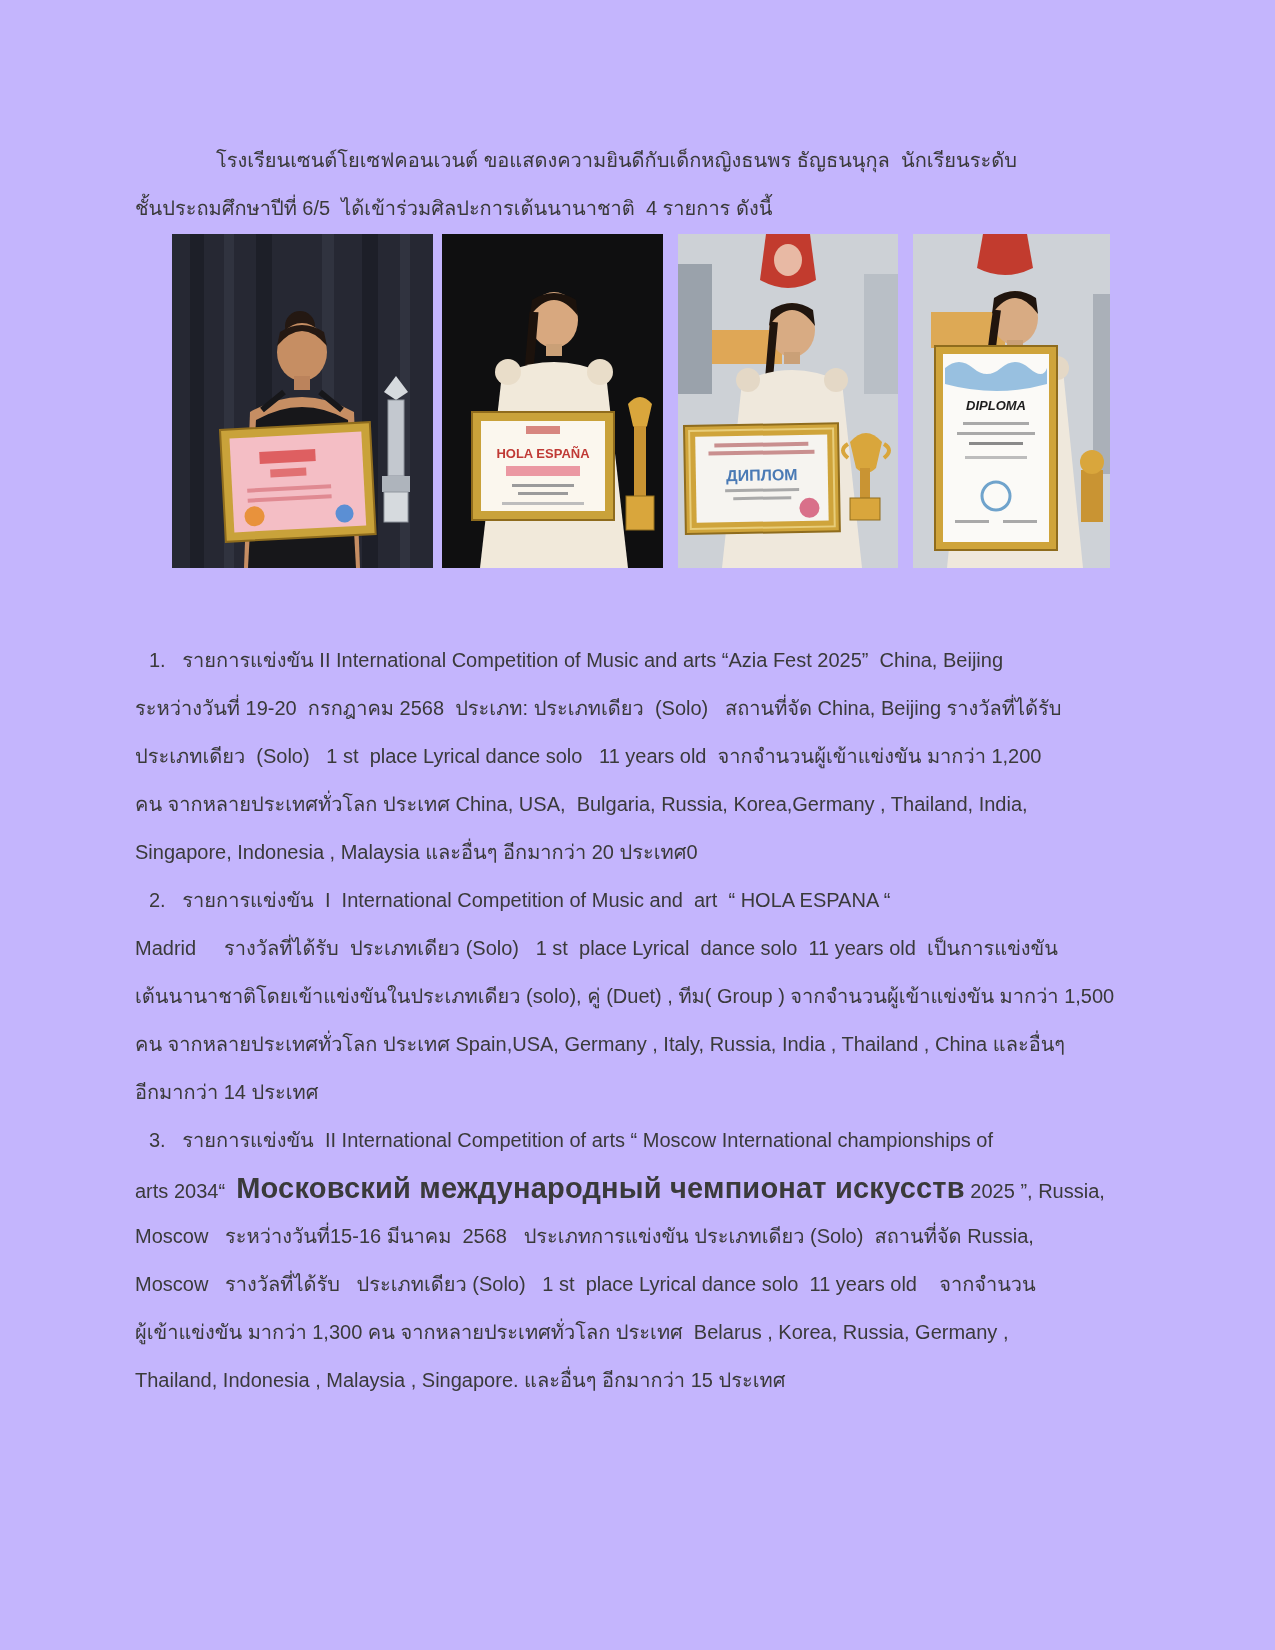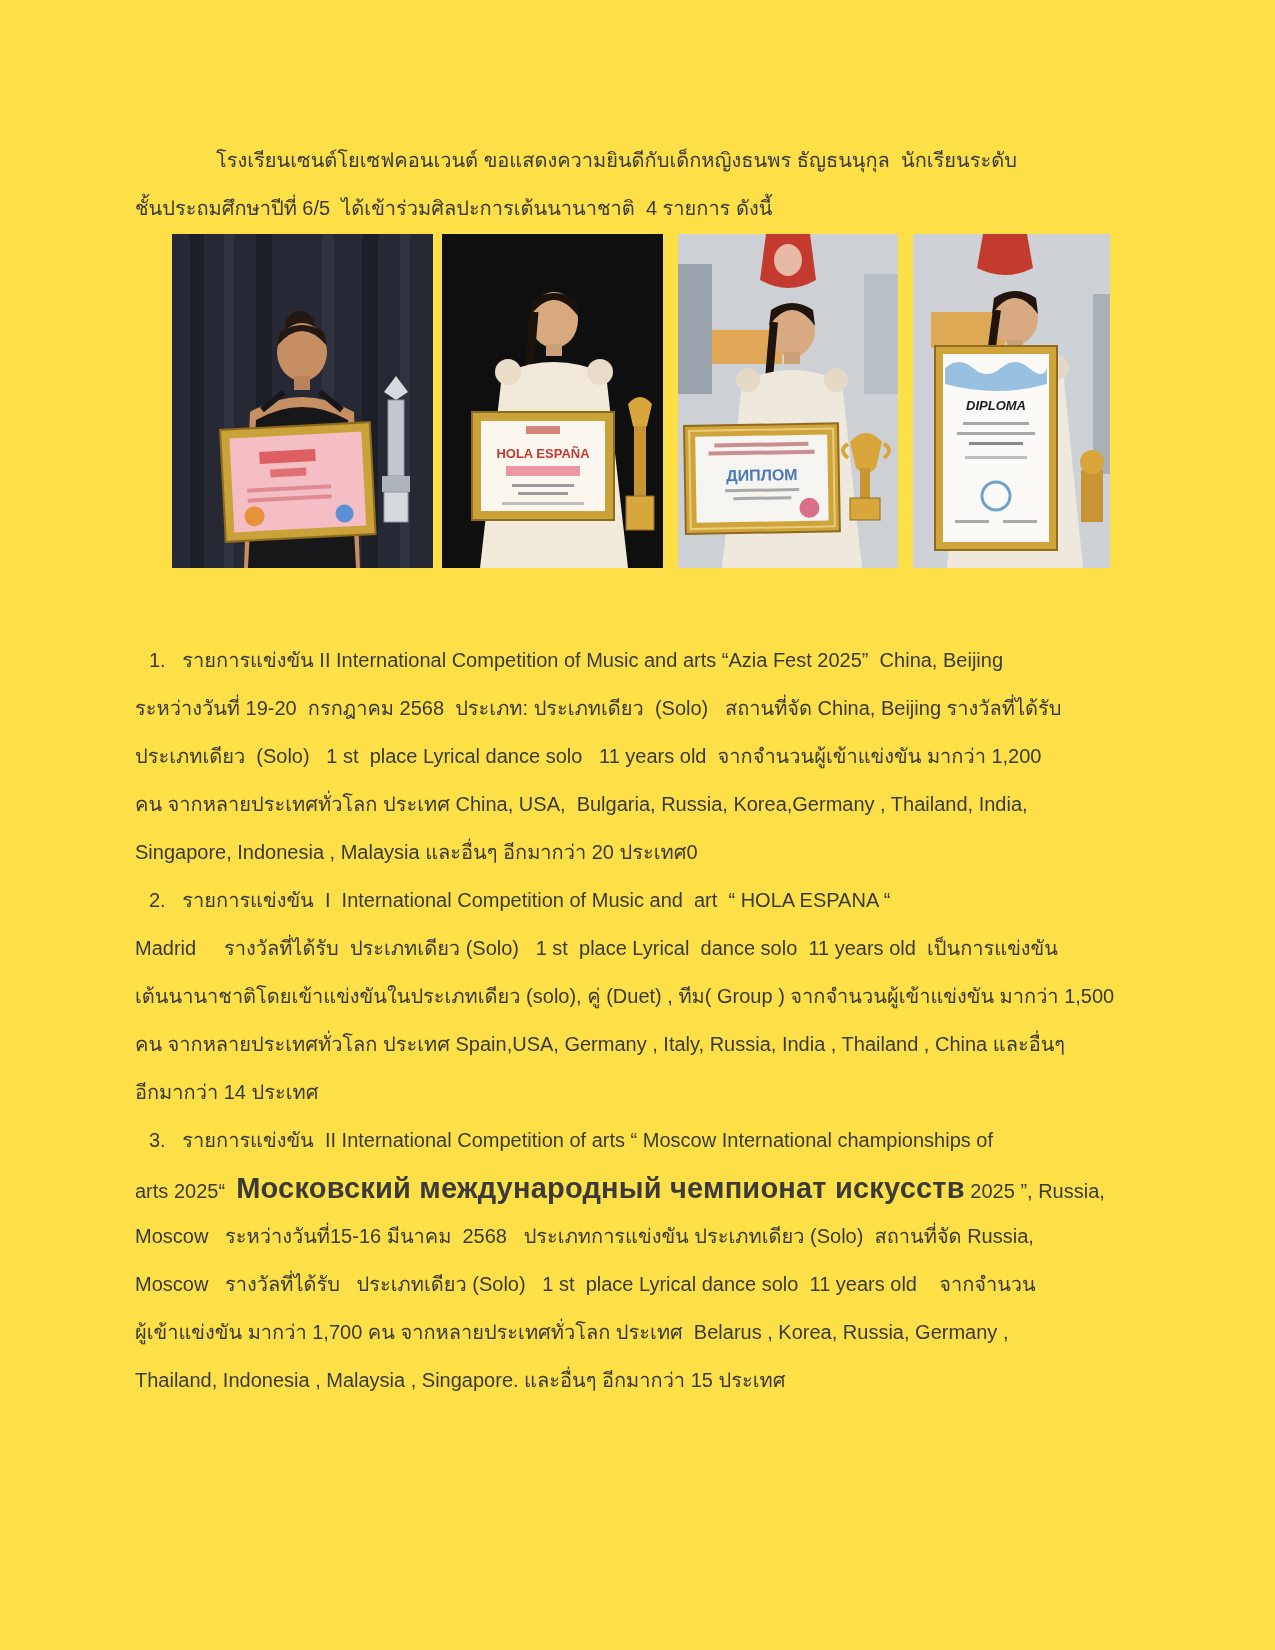--- a/index.html
+++ b/index.html
@@ -1,20 +1,20 @@
 <!DOCTYPE html>
 <html lang="th"><head>
 <meta charset="utf-8">
 <style>
   html,body{margin:0;padding:0;background:#e8e8e8;}
   .page{
     position:relative;
     width:1275px;height:1650px;
     margin:0 auto;
-    background:#fde047;
+    background:#c4b5fd;
     font-family:"Liberation Sans","DejaVu Sans",sans-serif;
     color:#3a3a3a;
     overflow:hidden;
   }
   .line{
     height:48px;line-height:48px;
     font-size:20px;
     white-space:pre;
     overflow:visible;
   }
@@ -194,20 +194,20 @@
     <div class="line">คน จากหลายประเทศทั่วโลก ประเทศ China, USA,  Bulgaria, Russia, Korea,Germany , Thailand, India,</div>
     <div class="line">Singapore, Indonesia , Malaysia และอื่นๆ อีกมากว่า 20 ประเทศ0</div>
 
     <div class="line first">2.   รายการแข่งขัน  I  International Competition of Music and  art  “ HOLA ESPANA “</div>
     <div class="line">Madrid     รางวัลที่ได้รับ  ประเภทเดียว (Solo)   1 st  place Lyrical  dance solo  11 years old  เป็นการแข่งขัน</div>
     <div class="line">เต้นนานาชาติโดยเข้าแข่งขันในประเภทเดียว (solo), คู่ (Duet) , ทีม( Group ) จากจำนวนผู้เข้าแข่งขัน มากว่า 1,500</div>
     <div class="line">คน จากหลายประเทศทั่วโลก ประเทศ Spain,USA, Germany , Italy, Russia, India , Thailand , China และอื่นๆ</div>
     <div class="line">อีกมากว่า 14 ประเทศ</div>
 
     <div class="line first">3.   รายการแข่งขัน  II International Competition of arts “ Moscow International championships of</div>
-    <div class="line"><span>arts 2025“  </span><span class="ru-big">Московский международный чемпионат искусств</span><span> 2025 ”, Russia,</span></div>
+    <div class="line"><span>arts 2034“  </span><span class="ru-big">Московский международный чемпионат искусств</span><span> 2025 ”, Russia,</span></div>
     <div class="line">Moscow   ระหว่างวันที่15-16 มีนาคม  2568   ประเภทการแข่งขัน ประเภทเดียว (Solo)  สถานที่จัด Russia,</div>
     <div class="line">Moscow   รางวัลที่ได้รับ   ประเภทเดียว (Solo)   1 st  place Lyrical dance solo  11 years old    จากจำนวน</div>
-    <div class="line">ผู้เข้าแข่งขัน มากว่า 1,700 คน จากหลายประเทศทั่วโลก ประเทศ  Belarus , Korea, Russia, Germany ,</div>
+    <div class="line">ผู้เข้าแข่งขัน มากว่า 1,300 คน จากหลายประเทศทั่วโลก ประเทศ  Belarus , Korea, Russia, Germany ,</div>
     <div class="line">Thailand, Indonesia , Malaysia , Singapore. และอื่นๆ อีกมากว่า 15 ประเทศ</div>
   </div>
 
 </div>
 
 </body></html>

